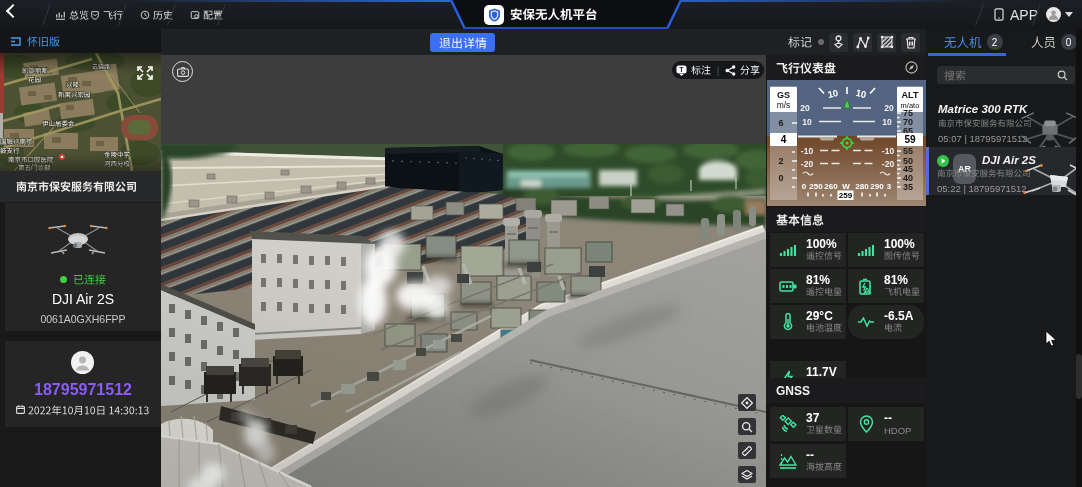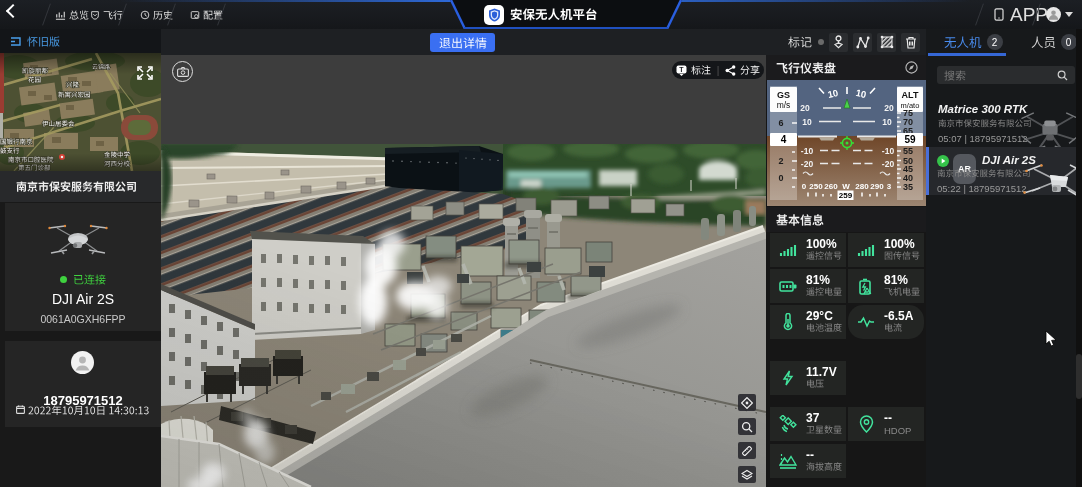--- a/index.html
+++ b/index.html
@@ -118,21 +118,21 @@
         <svg width="87.5" height="12.5" viewBox="0 0 87.5 12.5">
           <path transform="translate(0 11.00)" d="M4.875 -10.3C5.025 -9.9875 5.1875 -9.625 5.325 -9.275H0.9750000000000001V-6.4625H2.4875000000000003V-7.875H9.9625V-6.4625H11.5625V-9.275H7.1375C6.95 -9.700000000000001 6.6625000000000005 -10.2375 6.4375 -10.662500000000001ZM7.825 -4.3500000000000005C7.5125 -3.6375 7.0875 -3.0375 6.5625 -2.5250000000000004C5.875 -2.7875 5.1875 -3.0375 4.525 -3.2625C4.7375 -3.6 4.9625 -3.9625000000000004 5.1875 -4.3500000000000005ZM2.1375 -2.625C3.075 -2.3125 4.1000000000000005 -1.925 5.125 -1.5125000000000002C3.9625000000000004 -0.9 2.5 -0.5125000000000001 0.775 -0.275C1.05 0.0625 1.5 0.75 1.6500000000000001 1.1125C3.7 0.7250000000000001 5.4125000000000005 0.15000000000000002 6.7875000000000005 -0.8C8.275 -0.1375 9.637500000000001 0.5625 10.525 1.1500000000000001L11.7375 -0.125C10.825000000000001 -0.6875 9.5 -1.3250000000000002 8.0625 -1.925C8.675 -2.6 9.1875 -3.3875 9.575000000000001 -4.3500000000000005H11.8V-5.7625H5.9750000000000005C6.2250000000000005 -6.275 6.4625 -6.7875000000000005 6.6625000000000005 -7.275L4.987500000000001 -7.612500000000001C4.7625 -7.025 4.4625 -6.3875 4.1375 -5.7625H0.7375V-4.3500000000000005H3.325C2.95 -3.7375000000000003 2.5625 -3.1625 2.2 -2.6875Z M18.7375 -8.75H22.4125V-7.075H18.7375ZM17.325 -10.075000000000001V-5.7625H19.7875V-4.625H16.4875V-3.2750000000000004H19.05C18.2875 -2.1625 17.175 -1.1500000000000001 16.0375 -0.5625C16.375 -0.275 16.85 0.275 17.075 0.6375000000000001C18.075 0.0125 19.025 -0.9625 19.7875 -2.0625V1.125H21.2875V-2.1125000000000003C22.012500000000003 -1.0 22.9125 0.0125 23.8375 0.6625000000000001C24.075000000000003 0.30000000000000004 24.5625 -0.25 24.9 -0.525C23.8375 -1.1375 22.75 -2.1750000000000003 22.025 -3.2750000000000004H24.525V-4.625H21.2875V-5.7625H23.925V-10.075000000000001ZM15.6875 -10.5875C15.025 -8.8 13.8875 -7.025 12.725 -5.9C12.9875 -5.5375000000000005 13.3875 -4.7250000000000005 13.525 -4.3625C13.85 -4.6875 14.1625 -5.0625 14.475 -5.4750000000000005V1.0875000000000001H15.9V-7.6625000000000005C16.35 -8.4625 16.75 -9.3125 17.075 -10.137500000000001Z M26.325 -9.8375V-8.375H30.25C30.225 -7.675000000000001 30.1875 -6.9625 30.1 -6.2625H25.575V-4.7875000000000005H29.825C29.3 -2.8875 28.125 -1.2000000000000002 25.3625 -0.15000000000000002C25.75 0.1625 26.1625 0.7125 26.375 1.1C29.3875 -0.1375 30.7 -2.1625 31.2875 -4.4125000000000005V-1.1875C31.2875 0.325 31.7 0.8125 33.2875 0.8125C33.6 0.8125 34.825 0.8125 35.15 0.8125C36.525 0.8125 36.95 0.23750000000000002 37.125 -1.9000000000000001C36.7 -2.0 36.0125 -2.2625 35.6875 -2.5250000000000004C35.6125 -0.9125000000000001 35.5375 -0.6625000000000001 35.025 -0.6625000000000001C34.7375 -0.6625000000000001 33.7375 -0.6625000000000001 33.5 -0.6625000000000001C32.9625 -0.6625000000000001 32.875 -0.7250000000000001 32.875 -1.2125000000000001V-4.7875000000000005H37.0V-6.2625H31.625C31.7125 -6.9625 31.75 -7.675000000000001 31.7875 -8.375H36.3125V-9.8375Z M42.7625 -10.600000000000001C42.7125 -8.475 42.95 -2.85 37.85 -0.125C38.35 0.21250000000000002 38.8375 0.7000000000000001 39.1 1.1C41.7125 -0.4375 43.0375 -2.7125000000000004 43.725 -4.925000000000001C44.4375 -2.7625 45.8375 -0.30000000000000004 48.625 1.0250000000000001C48.8375 0.6000000000000001 49.2625 0.08750000000000001 49.725 -0.275C45.3625 -2.225 44.575 -6.9125000000000005 44.4 -8.6125C44.45 -9.387500000000001 44.475 -10.0625 44.4875 -10.600000000000001Z M56.1 -9.9V-5.8500000000000005C56.1 -3.9625000000000004 55.95 -1.5125000000000002 54.2875 0.1375C54.625 0.325 55.2125 0.8250000000000001 55.45 1.1C57.2625 -0.7125 57.55 -3.725 57.55 -5.8500000000000005V-8.4875H59.1125V-0.9750000000000001C59.1125 0.1 59.2125 0.4 59.45 0.65C59.6625 0.875 60.025 0.9875 60.325 0.9875C60.525 0.9875 60.8125 0.9875 61.025 0.9875C61.3125 0.9875 61.6 0.925 61.8 0.7625000000000001C62.0125 0.6000000000000001 62.1375 0.36250000000000004 62.2125 -0.0125C62.2875 -0.375 62.3375 -1.2625000000000002 62.35 -1.9375C61.9875 -2.0625 61.5625 -2.3000000000000003 61.275 -2.5375C61.275 -1.7875 61.25 -1.1875 61.2375 -0.9125000000000001C61.2125 -0.6375000000000001 61.2 -0.525 61.15 -0.4625C61.1125 -0.41250000000000003 61.05 -0.3875 60.9875 -0.3875C60.925 -0.3875 60.8375 -0.3875 60.775 -0.3875C60.725 -0.3875 60.675 -0.41250000000000003 60.6375 -0.4625C60.6 -0.5125000000000001 60.6 -0.6875 60.6 -1.0250000000000001V-9.9ZM52.4125 -10.625V-8.0375H50.5625V-6.625H52.225C51.825 -5.112500000000001 51.075 -3.4375 50.25 -2.4375C50.4875 -2.0625 50.825 -1.4500000000000002 50.9625 -1.0375C51.5125 -1.7375 52.0125 -2.7625 52.4125 -3.8875V1.1125H53.85V-4.125C54.2125 -3.5625 54.575 -2.9625000000000004 54.775 -2.5625L55.625 -3.7750000000000004C55.375 -4.1000000000000005 54.275 -5.425000000000001 53.85 -5.875V-6.625H55.475V-8.0375H53.85V-10.625Z M64.4875 -7.550000000000001C64.9 -6.7125 65.2875 -5.612500000000001 65.4125 -4.9375L66.875 -5.4C66.725 -6.1000000000000005 66.2875 -7.15 65.8625 -7.9625ZM71.6125 -8.0C71.375 -7.175000000000001 70.925 -6.075 70.525 -5.3500000000000005L71.8375 -4.9625C72.2625 -5.612500000000001 72.775 -6.625 73.225 -7.5875ZM63.075 -4.55V-3.0375H67.9625V1.1125H69.525V-3.0375H74.4625V-4.55H69.525V-8.3625H73.7375V-9.850000000000001H63.7375V-8.3625H67.9625V-4.55Z M77.0125 -4.4125000000000005V1.1125H78.55V0.47500000000000003H83.875V1.1H85.4875V-4.4125000000000005ZM78.55 -0.9750000000000001V-2.975H83.875V-0.9750000000000001ZM76.6 -5.25C77.2625 -5.4625 78.1625 -5.5 84.8375 -5.825C85.1 -5.4750000000000005 85.325 -5.15 85.4875 -4.862500000000001L86.75 -5.7875000000000005C86.0875 -6.8375 84.5875 -8.387500000000001 83.45 -9.475L82.275 -8.6875C82.75 -8.225 83.25 -7.6875 83.7375 -7.15L78.5875 -6.9750000000000005C79.55 -7.9 80.525 -9.012500000000001 81.3375 -10.175L79.825 -10.825000000000001C78.9625 -9.325000000000001 77.6 -7.800000000000001 77.1625 -7.4C76.75 -7.0125 76.45 -6.7625 76.1125 -6.6875C76.2875 -6.2875000000000005 76.5375 -5.5375000000000005 76.6 -5.25Z" fill="#ffffff"></path>
         </svg>
       </div>
     <div class="navsep abs" style="left:979px;"></div>
     <div class="navright abs" style="left:994px;top:0;height:29px;gap:6px;">
       <svg width="10" height="13" viewBox="0 0 10 13">
           <rect x="1" y="0.8" width="8" height="11.4" rx="1.5" stroke="#ddd" stroke-width="1.2" fill="none"></rect>
           <circle cx="5" cy="10" r="0.7" fill="#ddd"></circle>
         </svg>
-      <span style="font-size:19px;">APP</span>
+      <span style="font-size:14px;">APP</span>
     </div>
     <div class="navsep abs" style="left:1036px;"></div>
     <div class="navright abs" style="left:1046px;top:7px;gap:4px;">
       <svg width="15" height="15" viewBox="0 0 15 15">
           <circle cx="7.5" cy="7.5" r="7.5" fill="#e8e8e8"></circle>
           <circle cx="7.5" cy="5.8" r="2.3" fill="#9a9a9a"></circle>
           <path d="M2.8 12.8 a4.7 4.7 0 0 1 9.4 0 Z" fill="#9a9a9a"></path>
         </svg>
       <svg width="8" height="5" viewBox="0 0 8 5">
           <path d="M0 0 L8 0 L4 5 Z" fill="#ddd"></path>
@@ -257,21 +257,21 @@
           </svg></div>
       <div class="abs" style="left:0;top:88px;width:156px;text-align:center;color:#fff;font-size:14px;">DJI Air 2S</div>
       <div class="abs" style="left:0;top:110px;width:156px;text-align:center;color:#c9c9c9;font-size:10.5px;">0061A0GXH6FPP</div>
     </div>
     <div id="contactcard" class="abs">
       <svg class="abs" style="left:66px;top:10px;" width="23" height="23" viewBox="0 0 23 23">
           <circle cx="11.5" cy="11.5" r="11.5" fill="#f2f2f2"></circle>
           <circle cx="11.5" cy="9" r="3.4" fill="#b5b5b5"></circle>
           <path d="M4.6 19.6 a7.2 7.2 0 0 1 13.8 0 Z" fill="#b5b5b5"></path>
         </svg>
-      <div class="abs" style="left:0;top:52px;width:156px;text-align:center;color:#ffffff;font-size:13px;font-weight:bold;">18795971512</div>
+      <div class="abs" style="left:0;top:40px;width:156px;text-align:center;color:#8b5cf6;font-size:16px;font-weight:bold;">18795971512</div>
       <div class="abs" style="left:0;top:62px;width:156px;text-align:center;color:#e5e5e5;font-size:10.5px;"><svg width="9" height="9" viewBox="0 0 9 9" style="vertical-align:-1px;">
             <rect x="0.6" y="1.2" width="7.8" height="7.2" rx="1" stroke="#ddd" stroke-width="1.1" fill="none"></rect>
             <path d="M0.6 3.4 h7.8 M2.6 0.4 v1.6 M6.4 0.4 v1.6" stroke="#ddd" stroke-width="1.1"></path>
           </svg> <svg width="121.3" height="10.5" viewBox="0 0 121.3 10.5" style="vertical-align:-2.5px;">
             <path transform="translate(0 9.24)" d="M0.462 0.0H5.3025V-0.8295H3.1710000000000003C2.7825 -0.8295 2.31 -0.7875000000000001 1.911 -0.756C3.717 -2.4675000000000002 4.9350000000000005 -4.032 4.9350000000000005 -5.575500000000001C4.9350000000000005 -6.9405 4.0635 -7.833 2.688 -7.833C1.7115 -7.833 1.0395 -7.392 0.42000000000000004 -6.7095L0.9765 -6.1635C1.407 -6.678000000000001 1.9425000000000001 -7.056 2.5725000000000002 -7.056C3.528 -7.056 3.99 -6.415500000000001 3.99 -5.5335C3.99 -4.210500000000001 2.8770000000000002 -2.6775 0.462 -0.5670000000000001Z M8.746500000000001 0.1365C10.206 0.1365 11.140500000000001 -1.1865 11.140500000000001 -3.8745000000000003C11.140500000000001 -6.5415 10.206 -7.833 8.746500000000001 -7.833C7.2765 -7.833 6.352500000000001 -6.5415 6.352500000000001 -3.8745000000000003C6.352500000000001 -1.1865 7.2765 0.1365 8.746500000000001 0.1365ZM8.746500000000001 -0.6405000000000001C7.875000000000001 -0.6405000000000001 7.2765 -1.617 7.2765 -3.8745000000000003C7.2765 -6.1215 7.875000000000001 -7.077000000000001 8.746500000000001 -7.077000000000001C9.618 -7.077000000000001 10.2165 -6.1215 10.2165 -3.8745000000000003C10.2165 -1.617 9.618 -0.6405000000000001 8.746500000000001 -0.6405000000000001Z M12.117 0.0H16.957500000000003V-0.8295H14.826C14.437500000000002 -0.8295 13.965000000000002 -0.7875000000000001 13.566 -0.756C15.372000000000002 -2.4675000000000002 16.590000000000003 -4.032 16.590000000000003 -5.575500000000001C16.590000000000003 -6.9405 15.718500000000002 -7.833 14.343000000000002 -7.833C13.366500000000002 -7.833 12.694500000000001 -7.392 12.075000000000001 -6.7095L12.6315 -6.1635C13.062000000000001 -6.678000000000001 13.597500000000002 -7.056 14.227500000000001 -7.056C15.183000000000002 -7.056 15.645000000000001 -6.415500000000001 15.645000000000001 -5.5335C15.645000000000001 -4.210500000000001 14.532000000000002 -2.6775 12.117 -0.5670000000000001Z M17.9445 0.0H22.785000000000004V-0.8295H20.6535C20.265 -0.8295 19.7925 -0.7875000000000001 19.393500000000003 -0.756C21.1995 -2.4675000000000002 22.417500000000004 -4.032 22.417500000000004 -5.575500000000001C22.417500000000004 -6.9405 21.546000000000003 -7.833 20.1705 -7.833C19.194000000000003 -7.833 18.522000000000002 -7.392 17.902500000000003 -6.7095L18.459000000000003 -6.1635C18.8895 -6.678000000000001 19.425 -7.056 20.055000000000003 -7.056C21.0105 -7.056 21.472500000000004 -6.415500000000001 21.472500000000004 -5.5335C21.472500000000004 -4.210500000000001 20.3595 -2.6775 17.9445 -0.5670000000000001Z M23.814000000000004 -2.3415000000000004V-1.5855000000000001H28.686000000000003V0.8400000000000001H29.494500000000002V-1.5855000000000001H33.327000000000005V-2.3415000000000004H29.494500000000002V-4.431H32.592V-5.1765H29.494500000000002V-6.793500000000001H32.8335V-7.5495H26.533500000000004C26.712000000000003 -7.9065 26.869500000000002 -8.274000000000001 27.0165 -8.652000000000001L26.218500000000002 -8.862C25.7145 -7.434 24.843000000000004 -6.069 23.835 -5.208C24.0345 -5.0925 24.370500000000003 -4.83 24.517500000000002 -4.704000000000001C25.084500000000002 -5.25 25.641000000000002 -5.974500000000001 26.124000000000002 -6.793500000000001H28.686000000000003V-5.1765H25.5465V-2.3415000000000004ZM26.334000000000003 -2.3415000000000004V-4.431H28.686000000000003V-2.3415000000000004Z M34.734 0.0H38.955000000000005V-0.798H37.411500000000004V-7.6965H36.676500000000004C36.2565 -7.455 35.763000000000005 -7.2765 35.0805 -7.1505V-6.5415H36.456V-0.798H34.734Z M42.5565 0.1365C44.016000000000005 0.1365 44.950500000000005 -1.1865 44.950500000000005 -3.8745000000000003C44.950500000000005 -6.5415 44.016000000000005 -7.833 42.5565 -7.833C41.0865 -7.833 40.1625 -6.5415 40.1625 -3.8745000000000003C40.1625 -1.1865 41.0865 0.1365 42.5565 0.1365ZM42.5565 -0.6405000000000001C41.685 -0.6405000000000001 41.0865 -1.617 41.0865 -3.8745000000000003C41.0865 -6.1215 41.685 -7.077000000000001 42.5565 -7.077000000000001C43.428000000000004 -7.077000000000001 44.026500000000006 -6.1215 44.026500000000006 -3.8745000000000003C44.026500000000006 -1.617 43.428000000000004 -0.6405000000000001 42.5565 -0.6405000000000001Z M47.6385 -8.2635V-5.0295000000000005C47.6385 -3.3390000000000004 47.4705 -1.2075 45.7695 0.28350000000000003C45.948 0.3885 46.252500000000005 0.6825 46.368 0.8505C47.397000000000006 -0.052500000000000005 47.922000000000004 -1.239 48.1845 -2.436H53.256V-0.336C53.256 -0.10500000000000001 53.182500000000005 -0.0315 52.9305 -0.021C52.68900000000001 -0.0105 51.8385 0.0 50.967000000000006 -0.0315C51.103500000000004 0.189 51.2505 0.5565 51.303000000000004 0.798C52.426500000000004 0.798 53.13 0.7875000000000001 53.539500000000004 0.6405000000000001C53.928000000000004 0.504 54.0855 0.24150000000000002 54.0855 -0.3255V-8.2635ZM48.4365 -7.497000000000001H53.256V-5.7330000000000005H48.4365ZM48.4365 -4.987500000000001H53.256V-3.2025H48.321000000000005C48.405 -3.822 48.4365 -4.431 48.4365 -4.987500000000001Z M56.889 0.0H61.11000000000001V-0.798H59.566500000000005V-7.6965H58.831500000000005C58.411500000000004 -7.455 57.918000000000006 -7.2765 57.2355 -7.1505V-6.5415H58.611000000000004V-0.798H56.889Z M64.7115 0.1365C66.171 0.1365 67.1055 -1.1865 67.1055 -3.8745000000000003C67.1055 -6.5415 66.171 -7.833 64.7115 -7.833C63.2415 -7.833 62.3175 -6.5415 62.3175 -3.8745000000000003C62.3175 -1.1865 63.2415 0.1365 64.7115 0.1365ZM64.7115 -0.6405000000000001C63.84 -0.6405000000000001 63.2415 -1.617 63.2415 -3.8745000000000003C63.2415 -6.1215 63.84 -7.077000000000001 64.7115 -7.077000000000001C65.583 -7.077000000000001 66.1815 -6.1215 66.1815 -3.8745000000000003C66.1815 -1.617 65.583 -0.6405000000000001 64.7115 -0.6405000000000001Z M70.2765 -3.696H75.516V-0.7455H70.2765ZM70.2765 -4.473V-7.3185H75.516V-4.473ZM69.468 -8.106V0.7245H70.2765V0.042H75.516V0.672H76.35600000000001V-8.106Z M81.39600000000002 0.0H85.617V-0.798H84.07350000000001V-7.6965H83.33850000000001C82.91850000000001 -7.455 82.42500000000001 -7.2765 81.7425 -7.1505V-6.5415H83.11800000000001V-0.798H81.39600000000002Z M89.86950000000002 0.0H90.77250000000001V-2.121H91.8015V-2.8875H90.77250000000001V-7.6965H89.712L86.5095 -2.7510000000000003V-2.121H89.86950000000002ZM89.86950000000002 -2.8875H87.507L89.26050000000001 -5.5125C89.48100000000001 -5.8905 89.691 -6.279000000000001 89.88000000000001 -6.6465000000000005H89.92200000000001C89.90100000000001 -6.258 89.86950000000002 -5.628 89.86950000000002 -5.25Z M93.58650000000002 -4.095000000000001C93.96450000000002 -4.095000000000001 94.27950000000001 -4.389 94.27950000000001 -4.83C94.27950000000001 -5.2605 93.96450000000002 -5.565 93.58650000000002 -5.565C93.19800000000001 -5.565 92.8935 -5.2605 92.8935 -4.83C92.8935 -4.389 93.19800000000001 -4.095000000000001 93.58650000000002 -4.095000000000001ZM93.58650000000002 0.1365C93.96450000000002 0.1365 94.27950000000001 -0.1575 94.27950000000001 -0.5880000000000001C94.27950000000001 -1.0290000000000001 93.96450000000002 -1.3230000000000002 93.58650000000002 -1.3230000000000002C93.19800000000001 -1.3230000000000002 92.8935 -1.0290000000000001 92.8935 -0.5880000000000001C92.8935 -0.1575 93.19800000000001 0.1365 93.58650000000002 0.1365Z M97.8075 0.1365C99.183 0.1365 100.28550000000001 -0.6825 100.28550000000001 -2.0580000000000003C100.28550000000001 -3.1185 99.561 -3.7905 98.658 -4.011V-4.0635C99.477 -4.347 100.02300000000001 -4.977 100.02300000000001 -5.9115C100.02300000000001 -7.1295 99.078 -7.833 97.77600000000001 -7.833C96.894 -7.833 96.2115 -7.444500000000001 95.634 -6.9195L96.14850000000001 -6.3105C96.5895 -6.7515 97.125 -7.056 97.7445 -7.056C98.55300000000001 -7.056 99.04650000000001 -6.573 99.04650000000001 -5.838C99.04650000000001 -5.008500000000001 98.51100000000001 -4.368 96.915 -4.368V-3.633C98.7 -3.633 99.30900000000001 -3.024 99.30900000000001 -2.0895C99.30900000000001 -1.2075 98.66850000000001 -0.6615000000000001 97.7445 -0.6615000000000001C96.873 -0.6615000000000001 96.2955 -1.0815000000000001 95.84400000000001 -1.5435L95.35050000000001 -0.924C95.8545 -0.36750000000000005 96.6105 0.1365 97.8075 0.1365Z M103.7925 0.1365C105.25200000000001 0.1365 106.18650000000001 -1.1865 106.18650000000001 -3.8745000000000003C106.18650000000001 -6.5415 105.25200000000001 -7.833 103.7925 -7.833C102.3225 -7.833 101.39850000000001 -6.5415 101.39850000000001 -3.8745000000000003C101.39850000000001 -1.1865 102.3225 0.1365 103.7925 0.1365ZM103.7925 -0.6405000000000001C102.921 -0.6405000000000001 102.3225 -1.617 102.3225 -3.8745000000000003C102.3225 -6.1215 102.921 -7.077000000000001 103.7925 -7.077000000000001C104.664 -7.077000000000001 105.2625 -6.1215 105.2625 -3.8745000000000003C105.2625 -1.617 104.664 -0.6405000000000001 103.7925 -0.6405000000000001Z M108.16050000000001 -4.095000000000001C108.53850000000001 -4.095000000000001 108.85350000000001 -4.389 108.85350000000001 -4.83C108.85350000000001 -5.2605 108.53850000000001 -5.565 108.16050000000001 -5.565C107.772 -5.565 107.4675 -5.2605 107.4675 -4.83C107.4675 -4.389 107.772 -4.095000000000001 108.16050000000001 -4.095000000000001ZM108.16050000000001 0.1365C108.53850000000001 0.1365 108.85350000000001 -0.1575 108.85350000000001 -0.5880000000000001C108.85350000000001 -1.0290000000000001 108.53850000000001 -1.3230000000000002 108.16050000000001 -1.3230000000000002C107.772 -1.3230000000000002 107.4675 -1.0290000000000001 107.4675 -0.5880000000000001C107.4675 -0.1575 107.772 0.1365 108.16050000000001 0.1365Z M110.54400000000001 0.0H114.765V-0.798H113.2215V-7.6965H112.4865C112.0665 -7.455 111.57300000000001 -7.2765 110.8905 -7.1505V-6.5415H112.266V-0.798H110.54400000000001Z M118.209 0.1365C119.5845 0.1365 120.68700000000001 -0.6825 120.68700000000001 -2.0580000000000003C120.68700000000001 -3.1185 119.9625 -3.7905 119.0595 -4.011V-4.0635C119.8785 -4.347 120.42450000000001 -4.977 120.42450000000001 -5.9115C120.42450000000001 -7.1295 119.4795 -7.833 118.17750000000001 -7.833C117.2955 -7.833 116.613 -7.444500000000001 116.0355 -6.9195L116.55000000000001 -6.3105C116.991 -6.7515 117.5265 -7.056 118.146 -7.056C118.95450000000001 -7.056 119.44800000000001 -6.573 119.44800000000001 -5.838C119.44800000000001 -5.008500000000001 118.91250000000001 -4.368 117.3165 -4.368V-3.633C119.1015 -3.633 119.71050000000001 -3.024 119.71050000000001 -2.0895C119.71050000000001 -1.2075 119.07000000000001 -0.6615000000000001 118.146 -0.6615000000000001C117.2745 -0.6615000000000001 116.697 -1.0815000000000001 116.2455 -1.5435L115.75200000000001 -0.924C116.256 -0.36750000000000005 117.012 0.1365 118.209 0.1365Z" fill="#e5e5e5"></path>
           </svg></div>
     </div>
   </div>
 
   <div id="toolbar" class="abs">
@@ -890,20 +890,21 @@
             <path d="M7.5 1 L2 9 h3.5 L4 15 L10 6.5 H6.2 Z" stroke="#42e39d" stroke-width="1.4" fill="none"></path>
           </svg>
         </div>
       <div>
           <div class="cellval">11.7V</div>
           <div class="celllab"><svg width="18.0" height="9.0" viewBox="0 0 18.0 9.0">
               <path transform="translate(0 7.92)" d="M4.068 -3.6719999999999997V-2.376H1.8359999999999999V-3.6719999999999997ZM4.779 -3.6719999999999997H7.092V-2.376H4.779ZM4.068 -4.302H1.8359999999999999V-5.5889999999999995H4.068ZM4.779 -4.302V-5.5889999999999995H7.092V-4.302ZM1.134 -6.255V-1.1609999999999998H1.8359999999999999V-1.7189999999999999H4.068V-0.7649999999999999C4.068 0.288 4.364999999999999 0.567 5.372999999999999 0.567C5.598 0.567 7.119 0.567 7.361999999999999 0.567C8.325 0.567 8.540999999999999 0.09 8.658 -1.2779999999999998C8.450999999999999 -1.3319999999999999 8.163 -1.458 7.983 -1.5839999999999999C7.919999999999999 -0.414 7.829999999999999 -0.11699999999999999 7.326 -0.11699999999999999C7.002 -0.11699999999999999 5.688 -0.11699999999999999 5.417999999999999 -0.11699999999999999C4.877999999999999 -0.11699999999999999 4.779 -0.22499999999999998 4.779 -0.747V-1.7189999999999999H7.784999999999999V-6.255H4.779V-7.542H4.068V-6.255Z M15.155999999999999 -2.4389999999999996C15.642 -2.016 16.182 -1.4129999999999998 16.425 -1.017L16.947 -1.404C16.686 -1.791 16.146 -2.3489999999999998 15.651 -2.763ZM10.035 -7.127999999999999V-4.221C10.035 -2.8529999999999998 9.981 -0.9809999999999999 9.288 0.351C9.441 0.414 9.729 0.612 9.846 0.72C10.575 -0.6749999999999999 10.683 -2.7809999999999997 10.683 -4.221V-6.4799999999999995H17.604V-7.127999999999999ZM13.779 -5.984999999999999V-4.05H11.322V-3.4109999999999996H13.779V-0.306H10.728V0.33299999999999996H17.567999999999998V-0.306H14.463V-3.4109999999999996H17.136V-4.05H14.463V-5.984999999999999Z" fill="#8a8a8a"></path>
             </svg></div>
         </div>
     </div>
+    <div class="dhead abs" style="top:323px;">GNSS</div>
     <div class="cell abs" style="left:4px;top:352px;width:76px;height:34px;">
       <div class="cellicon">
           <svg width="19" height="18" viewBox="0 0 19 18">
             <g stroke="#42e39d" stroke-width="1.4" fill="none">
               <rect x="7" y="4" width="4.5" height="4.5" transform="rotate(45 9.2 6.2)"></rect>
               <rect x="2" y="1" width="3.6" height="3.6" transform="rotate(45 3.8 2.8)"></rect>
               <rect x="12.6" y="8" width="3.6" height="3.6" transform="rotate(45 14.4 9.8)"></rect>
               <path d="M5 10 a5 5 0 0 0 4 4 M3.4 12 a7 7 0 0 0 4.6 4.6"></path>
             </g>
           </svg>

